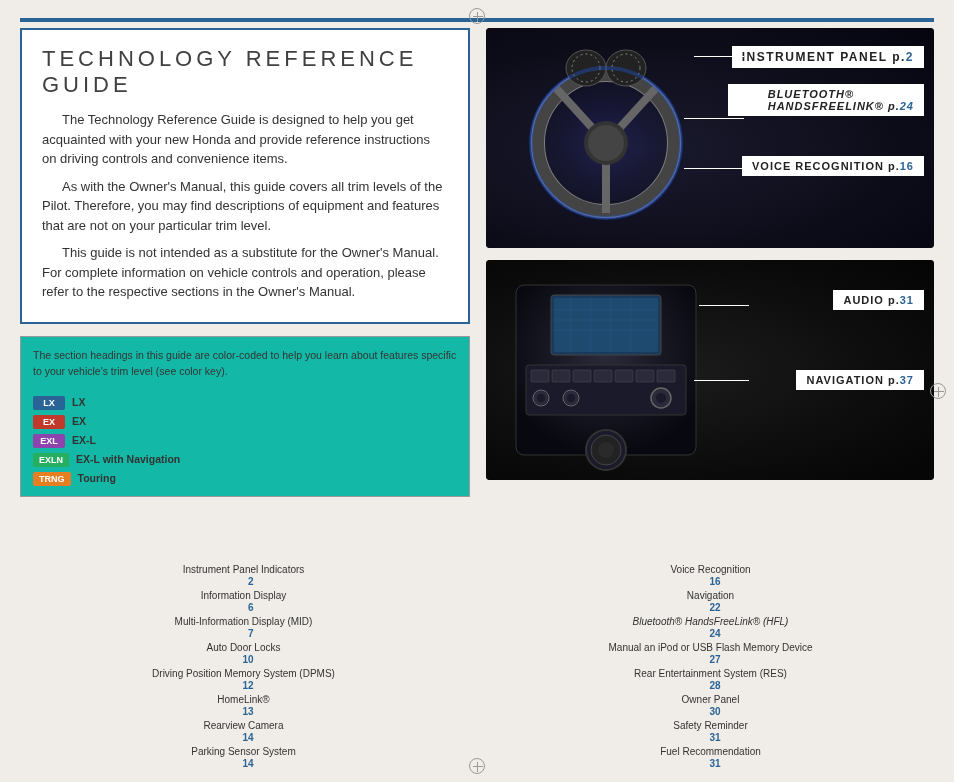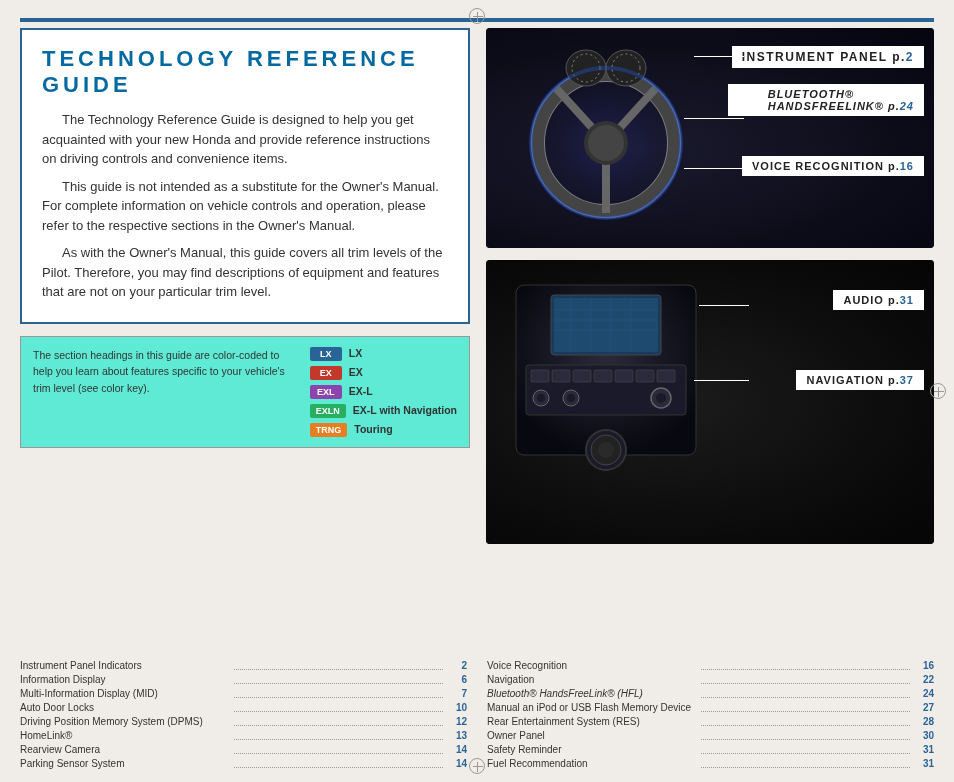--- a/index.html
+++ b/index.html
@@ -116,44 +116,44 @@
 
     
     .title-section {
       border: 2px solid #2a6496;
       padding: 16px 20px 12px 20px;
       background: #fff;
     }
 
     .main-title {
       font-size: 22px;
-      font-weight: bold;
+      font-weight: normal;
       letter-spacing: 4px;
-      color: #0369a1;
+      color: #404040;
       text-transform: uppercase;
       margin-bottom: 12px;
       font-family: 'Arial', sans-serif;
     }
 
     .intro-text {
       font-size: 13px;
       line-height: 1.5;
       color: #333;
       margin-bottom: 8px;
       text-indent: 20px;
     }
 
     
     .color-key-box {
       border: 1px solid #999;
       padding: 10px 12px;
       display: flex;
-      flex-direction: row;
+      flex-direction: column;
       gap: 16px;
-      background: #5eead4;
+      background: #14b8a6;
     }
 
     .color-key-text {
       font-size: 10.5px;
       color: #333;
       line-height: 1.6;
       flex: 1;
     }
 
     .color-key-items {
@@ -191,20 +191,21 @@
       font-weight: 600;
     }
 
     .toc-item {
       display: flex;
       justify-content: space-between;
       align-items: center;
       font-size: 10px;
       color: #333;
       padding: 1.5px 0;
+      flex-direction: column;
     }
 
     .toc-item-label {
       flex: 1;
     }
 
     .toc-dots {
       flex: 1;
       border-bottom: 1px dotted #999;
       margin: 0 4px;
@@ -233,21 +234,21 @@
       background: #111;
       border-radius: 4px;
       overflow: hidden;
     }
 
     .photo-panel-top {
       height: 220px;
     }
 
     .photo-panel-bottom {
-      height: 284px;
+      height: 220px;
     }
 
     
     .steering-panel-bg {
       width: 100%;
       height: 100%;
       background: radial-gradient(ellipse at 35% 55%, #1a1a2e 0%, #0d0d1a 60%, #050510 100%);
       position: relative;
       overflow: hidden;
     }
@@ -348,22 +349,22 @@
 
   <div class="top-bar"></div>
 
   <div class="main-content">
 
     <div class="left-col">
 
       <div class="title-section">
         <div class="main-title">TECHNOLOGY REFERENCE GUIDE</div>
         <p class="intro-text">The Technology Reference Guide is designed to help you get acquainted with your new Honda and provide reference instructions on driving controls and convenience items.</p>
+        <p class="intro-text">As with the Owner's Manual, this guide covers all trim levels of the Pilot. Therefore, you may find descriptions of equipment and features that are not on your particular trim level.</p>
         <p class="intro-text">This guide is not intended as a substitute for the Owner's Manual. For complete information on vehicle controls and operation, please refer to the respective sections in the Owner's Manual.</p>
-        <p class="intro-text">As with the Owner's Manual, this guide covers all trim levels of the Pilot. Therefore, you may find descriptions of equipment and features that are not on your particular trim level.</p>
       </div>
 
       <div class="color-key-box">
         <div class="color-key-text">The section headings in this guide are color-coded to help you learn about features specific to your vehicle's trim level (see color key).</div>
         <div class="color-key-items" id="colorKeyItems">
             <div class="color-key-row">
               <span class="badge badge-lx">LX</span>
               <span class="badge-label">LX</span>
             </div>
             <div class="color-key-row">

